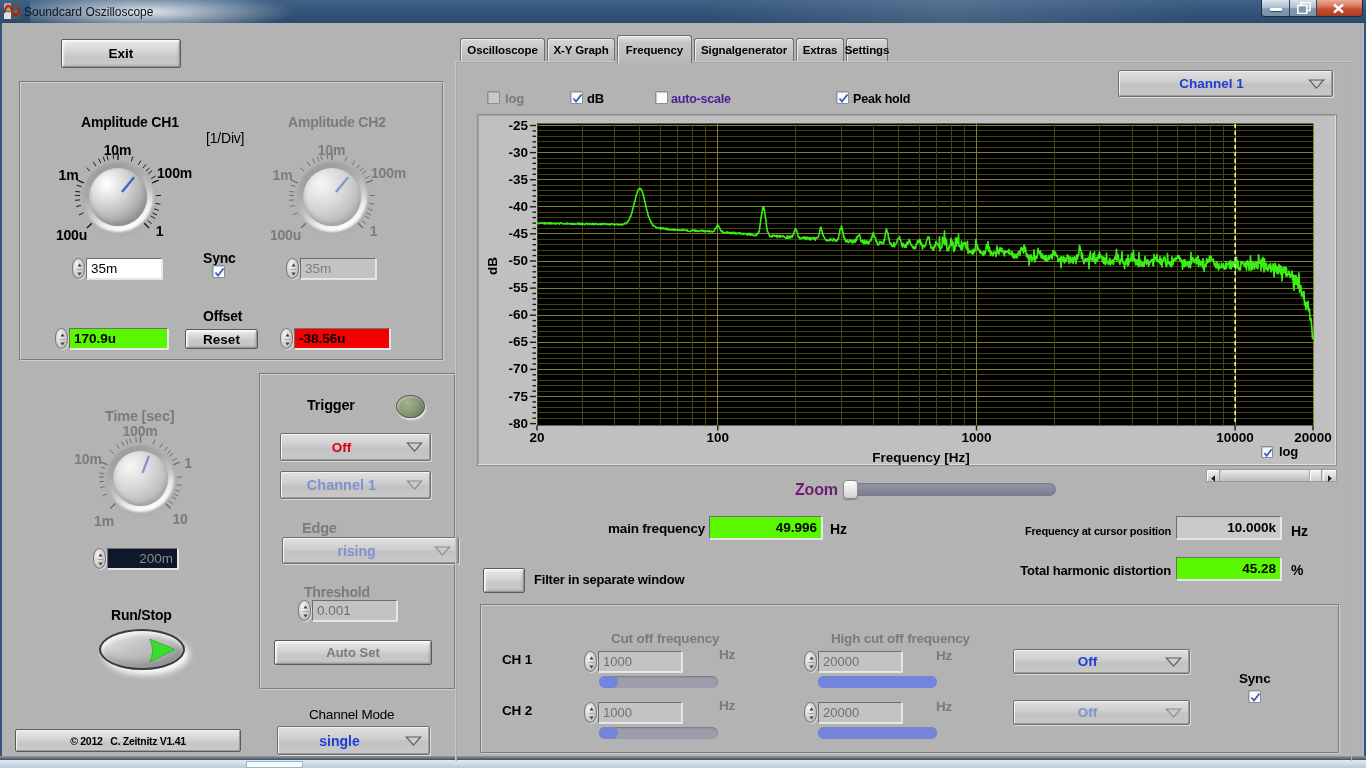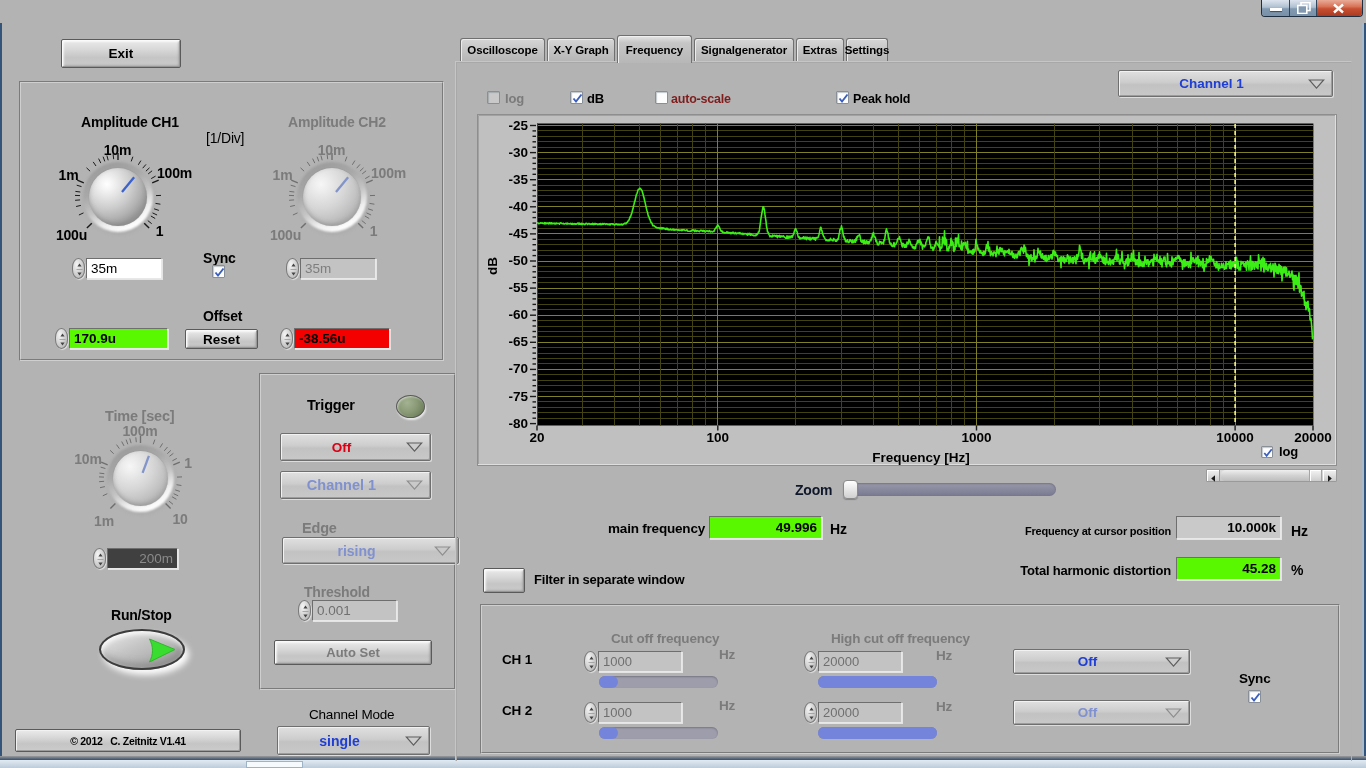--- a/index.html
+++ b/index.html
@@ -12,20 +12,33 @@
 .fld{position:absolute;display:flex;align-items:center;border:1px solid;border-color:#6e6e6e #e8e8e8 #e8e8e8 #6e6e6e;box-shadow:1px 1px 0 rgba(255,255,255,.65);white-space:nowrap}
 .gbox{position:absolute;border:2px groove #cfcfcf}
 .btn{position:absolute;background:linear-gradient(180deg,#ebebeb 0%,#d8d8d8 35%,#c5c5c5 65%,#cbcbcb 100%);
  border:1px solid #5a5a5a;border-radius:2px;display:flex;align-items:center;justify-content:center;
  font-weight:bold;box-shadow:inset 1px 1px 0 #fafafa, inset -1px -1px 0 #969696, inset 2px 2px 2px rgba(255,255,255,.7), inset -2px -2px 2px rgba(120,120,120,.35)}
 .tab{position:absolute;top:38px;height:23px;background:linear-gradient(180deg,#d6d6d6,#bebebe 70%,#b6b6b6);
  border:1px solid #707070;border-bottom:none;border-radius:3px 3px 0 0;display:flex;align-items:center;justify-content:center;
  font-weight:bold;font-size:11.5px;letter-spacing:-0.1px;box-shadow:inset 1px 1px 0 #ececec}
 </style></head><body>
 <div id="scr">
+    <div style="position:absolute;left:0;top:0;width:1366px;height:23px;
+background:linear-gradient(180deg,#3f6286 0%,#35567a 40%,#2b4a6c 60%,#274songs 100%);background:linear-gradient(180deg,#3f6286 0%,#35567a 45%,#2b4a6c 100%)">
+<div style="position:absolute;left:30px;top:0;width:330px;height:23px;background:radial-gradient(ellipse 150px 20px at 115px 12px,rgba(255,255,255,.85) 0%,rgba(255,255,255,.4) 52%,rgba(255,255,255,0) 100%)"></div>
+<div style="position:absolute;left:700px;top:0;width:500px;height:23px;background:linear-gradient(90deg,rgba(255,255,255,0),rgba(255,255,255,.12) 50%,rgba(255,255,255,0))"></div>
+<svg width="16" height="16" style="position:absolute;left:4px;top:3px">
+        <rect x="0" y="0" width="16" height="16" fill="#a8a8a8"></rect>
+<rect x="7" y="0" width="9" height="16" fill="#555"></rect>
+        <rect x="0" y="9" width="7" height="7" fill="#e2e2e2"></rect>
+<path d="M0 8.5 H16" stroke="#33a433" stroke-width="1.6"></path>
+<path d="M0 10 C 2.5 1, 5.5 1, 8 7.5 C 10.5 14, 13.5 14, 16 5" stroke="#c11" stroke-width="2" fill="none"></path>
+      </svg>
+<div style="position:absolute;left:24px;top:5px;font-size:12px;color:#101418">Soundcard Oszilloscope</div>
+</div>
     <div style="position:absolute;left:1261px;top:0;width:102px;height:17px;border:1px solid #1c2e40;border-top:none;border-radius:0 0 4px 4px;overflow:hidden;display:flex">
 <div style="width:28px;height:100%;background:linear-gradient(180deg,#dbe4ee 0%,#b0c0d0 45%,#8199b1 55%,#7890a8 100%);border-right:1px solid #30465c;position:relative">
  <div style="position:absolute;left:8px;top:8px;width:12px;height:3px;background:#fff;box-shadow:0 1px 1px rgba(0,0,0,.5)"></div>
       </div>
 <div style="width:27px;height:100%;background:linear-gradient(180deg,#dbe4ee 0%,#b0c0d0 45%,#8199b1 55%,#7890a8 100%);border-right:1px solid #30465c;position:relative">
  <svg width="14" height="12" style="position:absolute;left:7px;top:2px">
           <rect x="4" y="0.5" width="9" height="8" fill="none" stroke="#fff" stroke-width="1.6"></rect>
           <rect x="0.8" y="3.5" width="9" height="8" fill="#8098b0" stroke="#fff" stroke-width="1.6"></rect>
         </svg>
       </div>
@@ -199,21 +212,21 @@
       <div style="position:absolute;left:-34px;top:26px;width:70px;text-align:center;font-size:14px;letter-spacing:-0.2px;font-weight:bold;color:#7b7b7b;line-height:16px">10m</div>
       <div style="position:absolute;left:18px;top:-2px;width:70px;text-align:center;font-size:14px;letter-spacing:-0.2px;font-weight:bold;color:#7b7b7b;line-height:16px">100m</div>
       <div style="position:absolute;left:66px;top:30px;width:70px;text-align:center;font-size:14px;letter-spacing:-0.2px;font-weight:bold;color:#7b7b7b;line-height:16px">1</div>
       <div style="position:absolute;left:58px;top:86px;width:70px;text-align:center;font-size:14px;letter-spacing:-0.2px;font-weight:bold;color:#7b7b7b;line-height:16px">10</div>
     </div>
     <div style="position:absolute;left:93px;top:548px;width:13px;height:21px;border:1px solid #7a7a7a;border-radius:7px/10px;background:radial-gradient(ellipse at 35% 30%, #f5f5f5, #cdcdcd 55%, #a9a9a9);box-shadow:1px 1px 1px rgba(255,255,255,.6)"><svg width="13" height="21" viewBox="0 0 13 21">
         <path d="M6.5 4.5 L8.6 7.5 L4.4 7.5 Z" fill="#444"></path>
         <line x1="3.5" y1="10.5" x2="9.5" y2="10.5" stroke="#999" stroke-width="0.8"></line>
         <path d="M6.5 16.5 L8.6 13.5 L4.4 13.5 Z" fill="#444"></path>
       </svg></div>
-    <div class="fld" style="left:107px;top:548px;width:71px;height:21px;background:#404040;color:#8a8a8a;justify-content:flex-end;font-size:13.5px;font-weight:normal;padding:8px 4px">200m</div>
+    <div class="fld" style="left:107px;top:548px;width:71px;height:21px;background:#0f172a;color:#8a8a8a;justify-content:flex-end;font-size:13.5px;font-weight:normal;padding:8px 4px">200m</div>
     <div style="position:absolute;left:111px;top:607px;text-align:left;font-size:14px;letter-spacing:-0.2px;font-weight:bold;color:#000;line-height:16px;white-space:nowrap">Run/Stop</div>
     <div style="position:absolute;left:99px;top:629px;width:86px;height:41px;border-radius:50%;
 background:linear-gradient(155deg,#ececec 0%,#c5c5c5 42%,#9b9b9b 100%);border:2px solid #3c3c3c;
 box-shadow:4px 5px 6px rgba(255,255,255,.95), inset 1px 3px 5px rgba(255,255,255,.9), inset -3px -5px 7px rgba(110,110,110,.45)">
 <svg width="32" height="27" style="position:absolute;left:46px;top:6px">
         <path d="M2.5 2 L28 12.5 L2.5 25 C 6.5 17.5, 6.5 9.5, 2.5 2 Z" fill="#38dd30" stroke="#2eb828" stroke-width="1"></path>
       </svg>
 </div>
     <div class="btn" style="left:15px;top:729px;width:226px;height:23px;font-size:10.5px;letter-spacing:-0.3px;
 box-shadow:inset 1px 1px 0 #f2f2f2, inset -1px -1px 0 #9c9c9c">© 2012&nbsp;&nbsp; C. Zeitnitz V1.41</div>
@@ -273,21 +286,21 @@
     </div>
     <div style="position:absolute;left:487px;top:91px;width:13px;height:13px;background:#c9c9c9;border:1px solid #898f96;box-shadow:inset 1px 1px 1px rgba(120,130,140,.45);border-radius:1px"></div>
     <div style="position:absolute;left:505px;top:91px;text-align:left;font-size:13px;letter-spacing:-0.2px;font-weight:bold;color:#7b7b7b;line-height:16px;white-space:nowrap">log</div>
     <div style="position:absolute;left:570px;top:91px;width:13px;height:13px;background:#fdfdfd;border:1px solid #898f96;box-shadow:inset 1px 1px 1px rgba(120,130,140,.45);border-radius:1px">
       <svg width="13" height="13" viewBox="0 0 13 13" style="position:absolute;left:0;top:0">
         <path d="M2.5 6.5 L5 9.5 L10.5 2.5" fill="none" stroke="#3b5fc0" stroke-width="1.9"></path>
       </svg>
     </div>
     <div style="position:absolute;left:587px;top:91px;text-align:left;font-size:13px;letter-spacing:-0.2px;font-weight:bold;color:#000;line-height:16px;white-space:nowrap">dB</div>
     <div style="position:absolute;left:655px;top:91px;width:13px;height:13px;background:#fdfdfd;border:1px solid #898f96;box-shadow:inset 1px 1px 1px rgba(120,130,140,.45);border-radius:1px"></div>
-    <div style="position:absolute;left:671px;top:91px;text-align:left;font-size:12.5px;letter-spacing:-0.2px;font-weight:bold;color:#7f1d1d;line-height:16px;white-space:nowrap">auto-scale</div>
+    <div style="position:absolute;left:671px;top:91px;text-align:left;font-size:12.5px;letter-spacing:-0.2px;font-weight:bold;color:#4c1d95;line-height:16px;white-space:nowrap">auto-scale</div>
     <div style="position:absolute;left:836px;top:91px;width:13px;height:13px;background:#fdfdfd;border:1px solid #898f96;box-shadow:inset 1px 1px 1px rgba(120,130,140,.45);border-radius:1px">
       <svg width="13" height="13" viewBox="0 0 13 13" style="position:absolute;left:0;top:0">
         <path d="M2.5 6.5 L5 9.5 L10.5 2.5" fill="none" stroke="#3b5fc0" stroke-width="1.9"></path>
       </svg>
     </div>
     <div style="position:absolute;left:853px;top:91px;text-align:left;font-size:12.5px;letter-spacing:-0.2px;font-weight:bold;color:#000;line-height:16px;white-space:nowrap">Peak hold</div>
     <svg id="chart" width="860" height="352" viewBox="0 0 860 352" style="position:absolute;left:477px;top:114px">
 <rect x="0" y="0" width="860" height="352" fill="#c0c0c0"></rect>
 <rect x="0.5" y="0.5" width="859" height="351" fill="none" stroke="#8e8e8e"></rect>
 <line x1="1.5" y1="1.5" x2="858" y2="1.5" stroke="#a2a2a2"></line>
@@ -470,21 +483,21 @@
     <div style="position:absolute;left:1206px;top:469px;width:131px;height:13px;border:1px solid #9a9a9a;border-radius:1px;background:linear-gradient(180deg,#dcdcdc,#c6c6c6)">
 <div style="position:absolute;left:0;top:0;width:13px;height:11px;background:linear-gradient(180deg,#f2f2f2,#c9c9c9);border-right:1px solid #9a9a9a;box-shadow:inset 1px 1px 0 #fff"><svg width="13" height="11">
           <path d="M8 2.2 L4.2 5.5 L8 8.8 Z" fill="#1a1a1a"></path>
         </svg></div>
 <div style="position:absolute;left:14px;top:0;width:90px;height:11px;background:linear-gradient(180deg,#efefef 0%,#d2d2d2 50%,#bdbdbd 100%);border-radius:5px/4px"></div>
 <div style="position:absolute;right:14px;top:0;width:13px;height:11px;background:linear-gradient(180deg,#f4f4f4,#cdcdcd);border-left:1px solid #a5a5a5;border-right:1px solid #a5a5a5;box-shadow:inset 1px 1px 0 #fff"></div>
 <div style="position:absolute;right:0;top:0;width:13px;height:11px;background:linear-gradient(180deg,#f2f2f2,#c9c9c9);box-shadow:inset 1px 1px 0 #fff"><svg width="13" height="11">
           <path d="M5 2.2 L8.8 5.5 L5 8.8 Z" fill="#1a1a1a"></path>
         </svg></div>
 </div>
-    <div style="position:absolute;left:795px;top:482px;text-align:left;font-size:14px;letter-spacing:-0.2px;font-weight:bold;color:#0f172a;line-height:16px;white-space:nowrap">Zoom</div>
+    <div style="position:absolute;left:795px;top:482px;text-align:left;font-size:16px;letter-spacing:-0.2px;font-weight:bold;color:#701a75;line-height:16px;white-space:nowrap">Zoom</div>
     <div style="position:absolute;left:846px;top:483px;width:210px;height:13px;border-radius:6.5px;background:linear-gradient(180deg,#9a9aac,#787890);box-shadow:inset 0 1px 2px rgba(0,0,0,.25)">
       <div style="position:absolute;left:0;top:0;width:0px;height:13px;border-radius:6.5px;background:#7e8ed8"></div>
     </div>
     <div style="position:absolute;left:843px;top:480px;width:15px;height:19px;border-radius:4px;
 background:linear-gradient(180deg,#ffffff,#e2e2e2 60%,#d0d0d0);border:1px solid #8a8a8a;box-shadow:0 1px 1px rgba(60,60,90,.4)"></div>
     <div style="position:absolute;right:661px;top:521px;text-align:right;font-size:13.5px;letter-spacing:-0.2px;font-weight:bold;color:#000;line-height:16px;white-space:nowrap">main frequency</div>
     <div class="fld" style="left:709px;top:516px;width:113px;height:23px;background:#5af800;color:#000;justify-content:flex-end;font-size:13.5px;font-weight:bold;padding:0 4px">49.996</div>
     <div style="position:absolute;left:830px;top:521px;text-align:left;font-size:14px;letter-spacing:-0.2px;font-weight:bold;color:#000;line-height:16px;white-space:nowrap">Hz</div>
     <div style="position:absolute;right:195px;top:523px;text-align:right;font-size:11px;letter-spacing:-0.2px;font-weight:bold;color:#000;line-height:16px;white-space:nowrap">Frequency at cursor position</div>
     <div class="fld" style="left:1176px;top:516px;width:105px;height:23px;background:#c9c9c9;color:#000;justify-content:flex-end;font-size:13.5px;font-weight:bold;padding:0 4px">10.000k</div>

